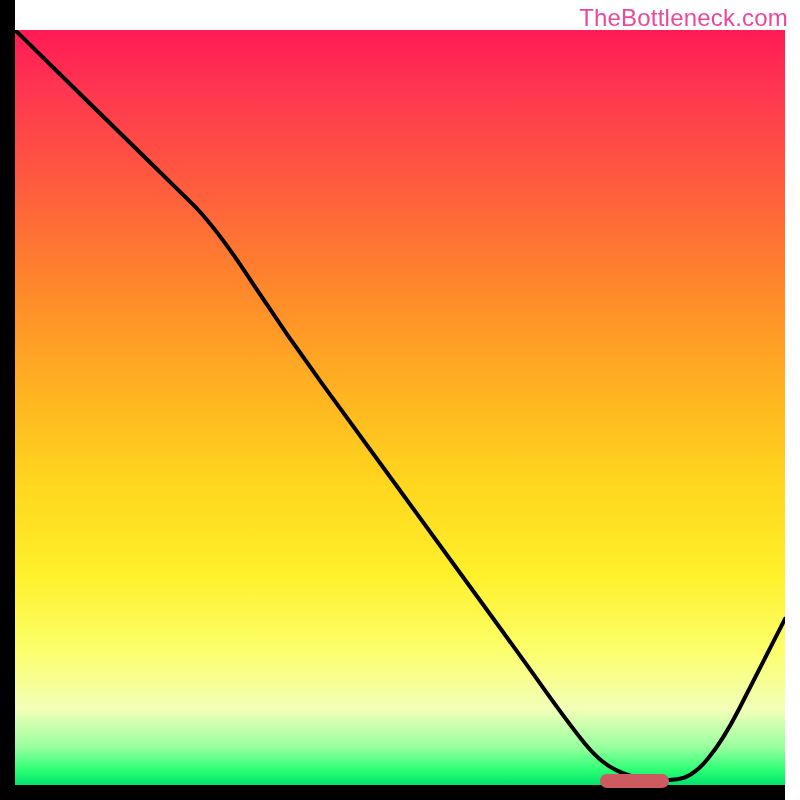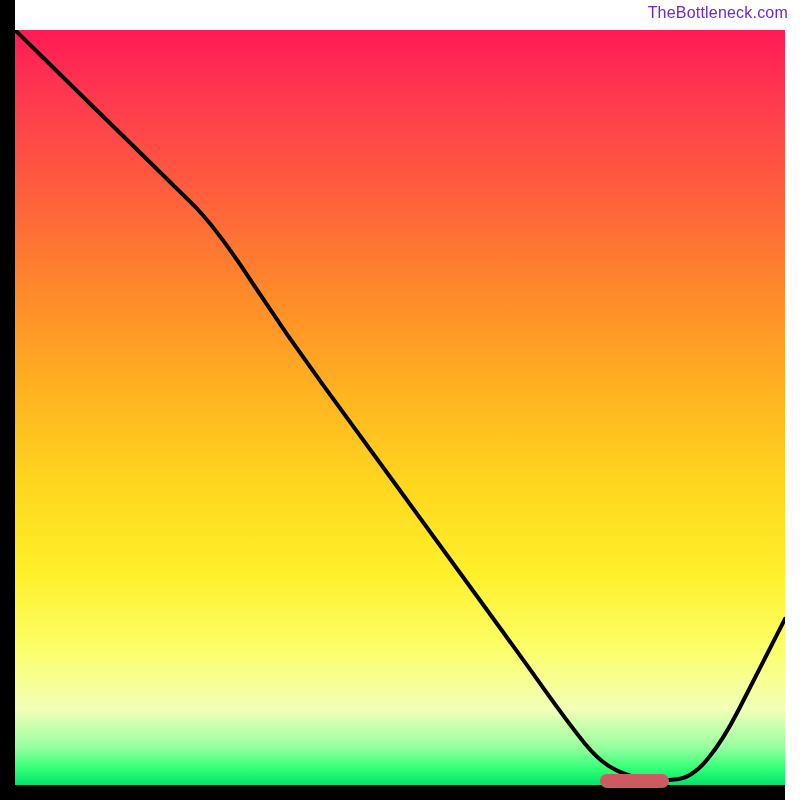--- a/index.html
+++ b/index.html
@@ -14,23 +14,23 @@
   .stage {
     position: relative;
     width: 800px;
     height: 800px;
     background: #ffffff;
   }
   .watermark {
     position: absolute;
     top: 4px;
     right: 12px;
-    font-size: 16px;
+    font-size: 24px;
     font-weight: 400;
-    color: #6d28d9;
+    color: #ec4899;
     letter-spacing: 0.2px;
   }
   .plot-outer {
     position: absolute;
     left: 15px;
     top: 30px;
     width: 770px;
     height: 755px;
   }
   .plot-area {

